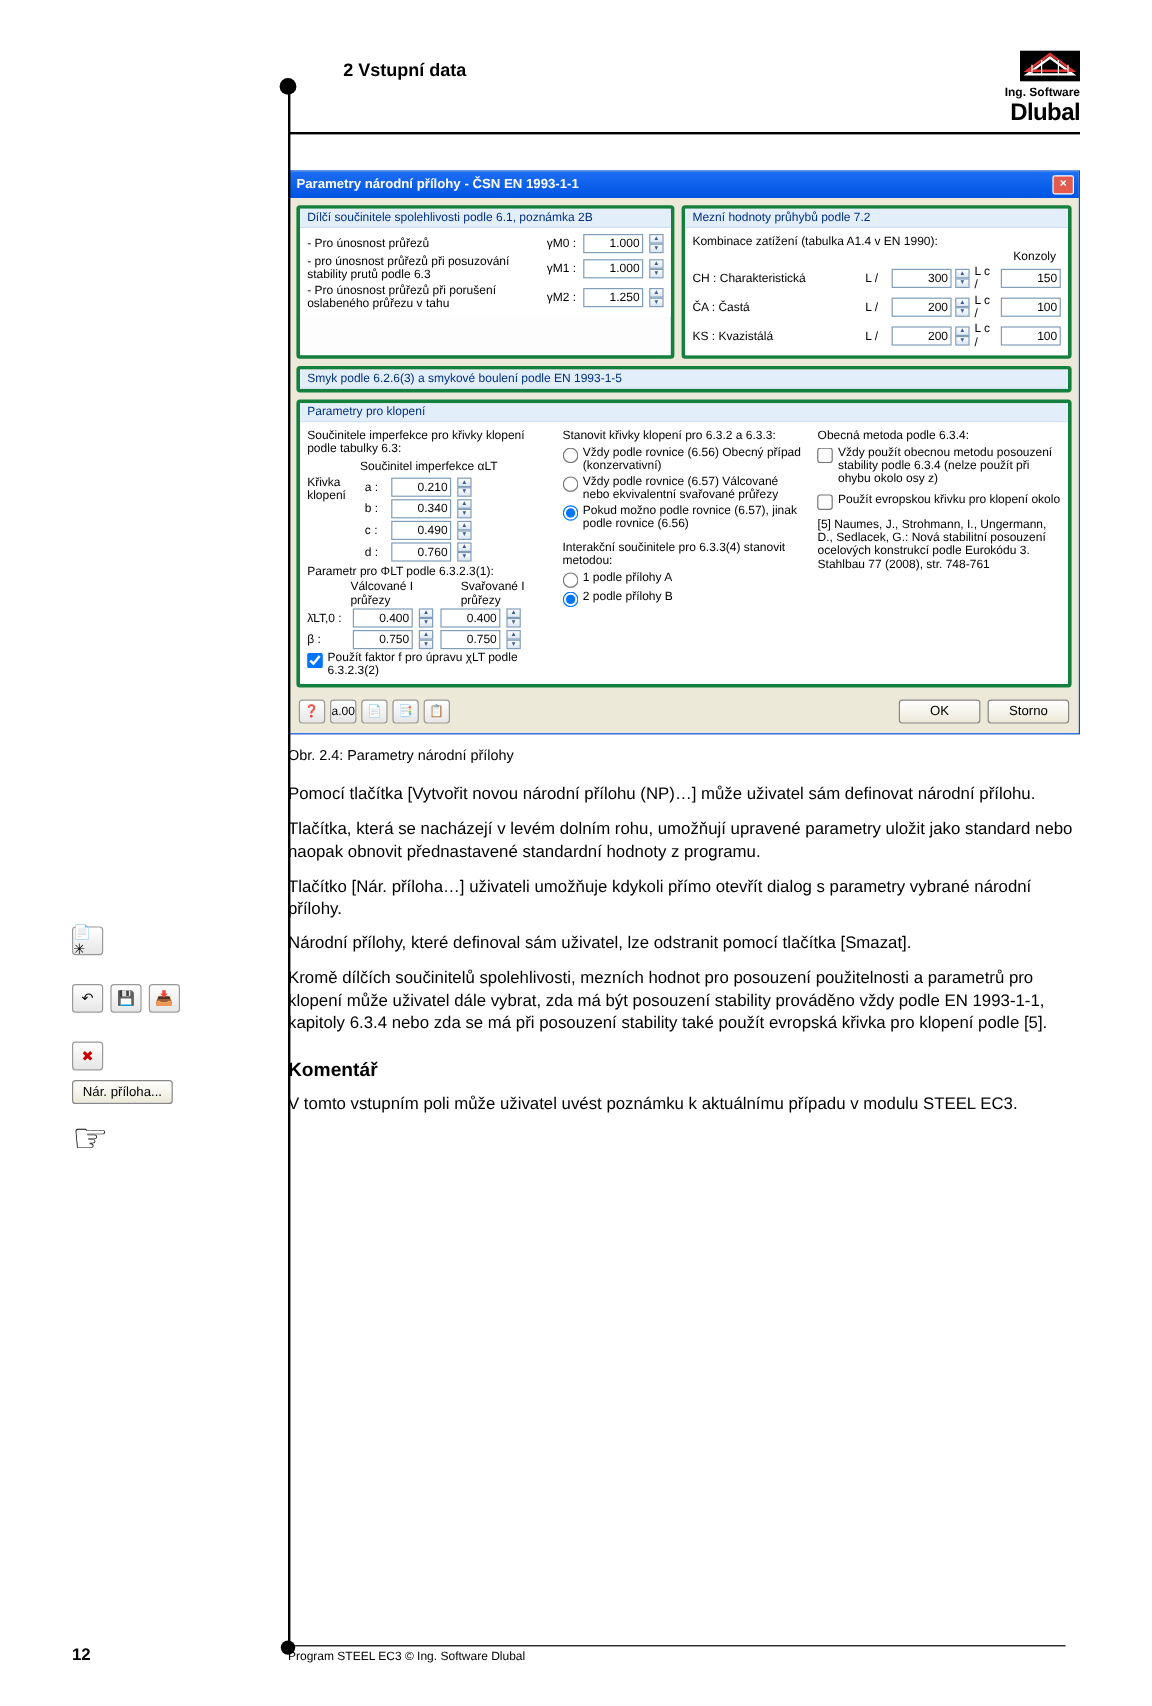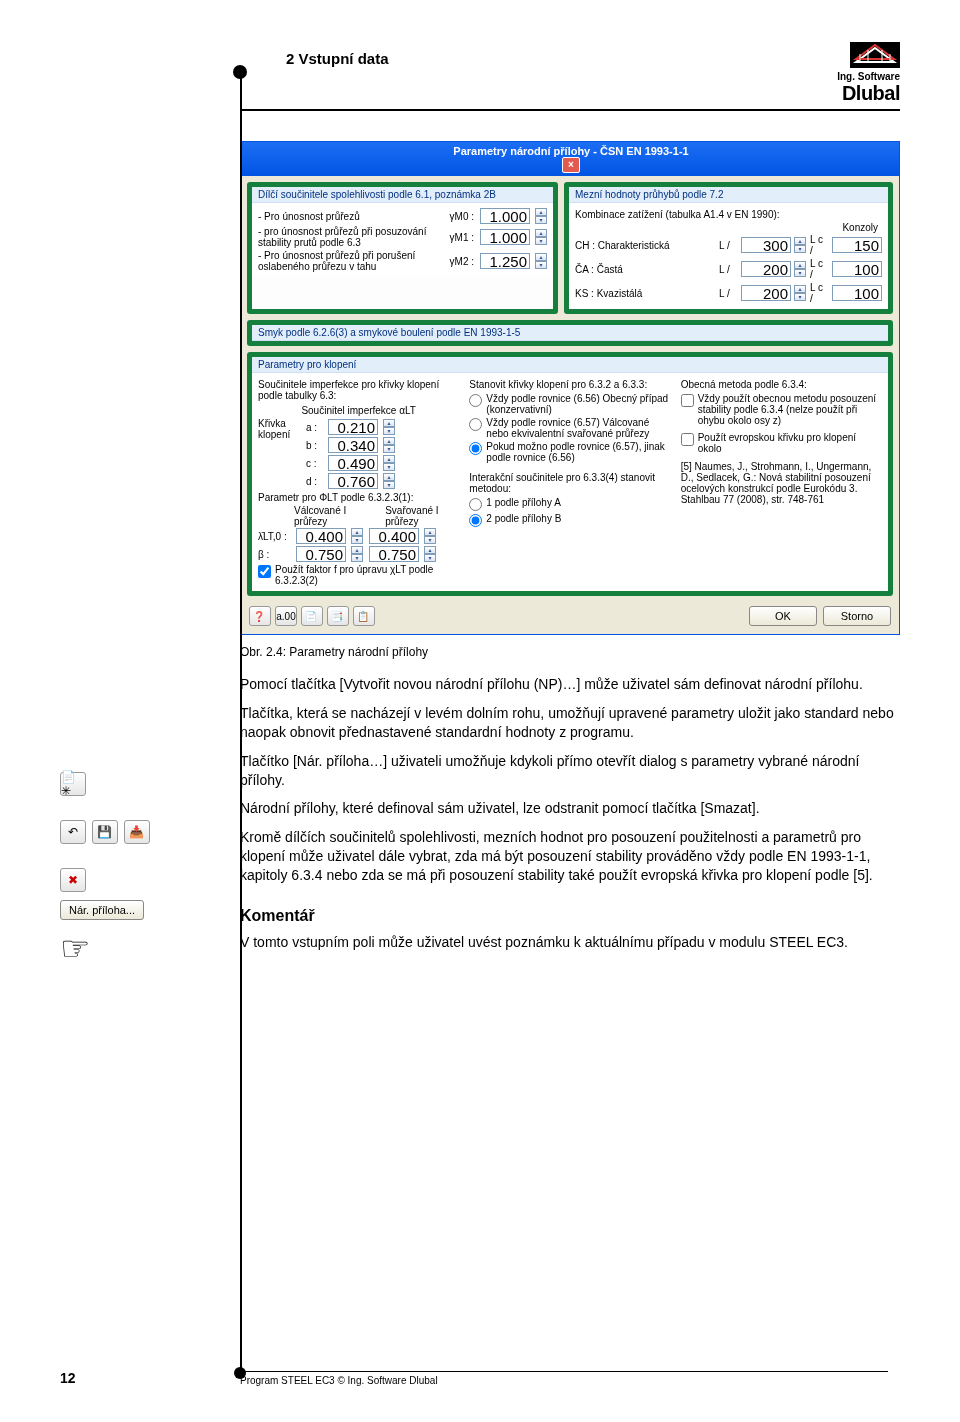--- a/index.html
+++ b/index.html
@@ -12,31 +12,31 @@
   .dlubal { font-weight: bold; font-size: 20px; letter-spacing: -0.5px; }
   .ing { font-size: 10px; font-weight: bold; }
   .left-gutter { position: absolute; left: 60px; top: 160px; width: 150px; }
   .gutter-row { display: flex; gap: 6px; margin-bottom: 8px; }
   .icon-btn { width: 26px; height: 24px; border: 1px solid #999; border-radius: 3px; background: linear-gradient(#fff,#e6e6e6); display: flex; align-items: center; justify-content: center; font-size: 12px; }
   .win-button { border: 1px solid #888; background: linear-gradient(#fff,#ece9d8); border-radius: 3px; padding: 3px 8px; font-size: 11px; font-family: Tahoma, sans-serif; }
   .hand-icon { font-size: 34px; color: #000; margin-top: 8px; }
   .content { margin-left: 180px; }
   
   .dialog { border: 1px solid #0054e3; background: #ece9d8; font-family: Tahoma, sans-serif; font-size: 10px; color: #000; margin-top: 30px; }
-  .titlebar { background: linear-gradient(#1c6ef3,#0054e3); color: #fff; display: flex; justify-content: space-between; align-items: center; padding: 3px 4px 3px 6px; font-weight: bold; font-size: 11px; flex-direction: column; }
+  .titlebar { background: linear-gradient(#1c6ef3,#0054e3); color: #fff; display: flex; justify-content: space-between; align-items: center; padding: 3px 4px 3px 6px; font-weight: bold; font-size: 11px; }
   .closebox { width: 18px; height: 16px; background: #e35a4f; border: 1px solid #fff; color: #fff; text-align: center; font-weight: bold; font-size: 10px; line-height: 14px; border-radius: 2px; }
   .dlg-body { padding: 6px; }
-  .group { border: 5px solid #15803d; background: #fdfdfd; border-radius: 3px; margin-bottom: 6px; }
+  .group { border: 3px solid #15803d; background: #fdfdfd; border-radius: 3px; margin-bottom: 6px; }
   .group-title { background: #e3eefb; color: #003080; padding: 2px 6px; font-size: 10px; border-bottom: 1px solid #cfe0f5; }
   .group-body { padding: 4px 6px; background: #fff; }
   .row2 { display: flex; gap: 6px; }
   .row2 > .group { flex: 1; }
   .line { display: flex; align-items: center; gap: 6px; padding: 1px 0; font-size: 10px; }
   .lbl-long { flex: 1; }
-  .num { width: 50px; height: 16px; border: 1px solid #7f9db9; font-size: 15px; text-align: right; padding: 0 2px; background: #fff; }
+  .num { width: 50px; height: 16px; border: 1px solid #7f9db9; font-size: 10px; text-align: right; padding: 0 2px; background: #fff; }
   .spin { display: inline-flex; flex-direction: column; margin-left: -1px; }
   .spin div { width: 12px; height: 8px; border: 1px solid #7f9db9; background: linear-gradient(#fff,#dce5f2); font-size: 6px; text-align: center; line-height: 6px; color: #3a5b9a; }
   .colhead { display: flex; justify-content: flex-end; gap: 30px; font-size: 10px; padding-right: 4px; }
   .tblrow { display: flex; align-items: center; gap: 4px; padding: 1px 0; }
   .tblrow .c1 { width: 140px; }
   .tblrow .c2 { width: 18px; }
   .subhead { font-size: 10px; padding: 2px 0; }
   .radio, .chk { display: flex; align-items: flex-start; gap: 4px; padding: 1px 0; font-size: 10px; }
   .radio input, .chk input { margin-top: 1px; }
   .three-col { display: flex; gap: 10px; }

